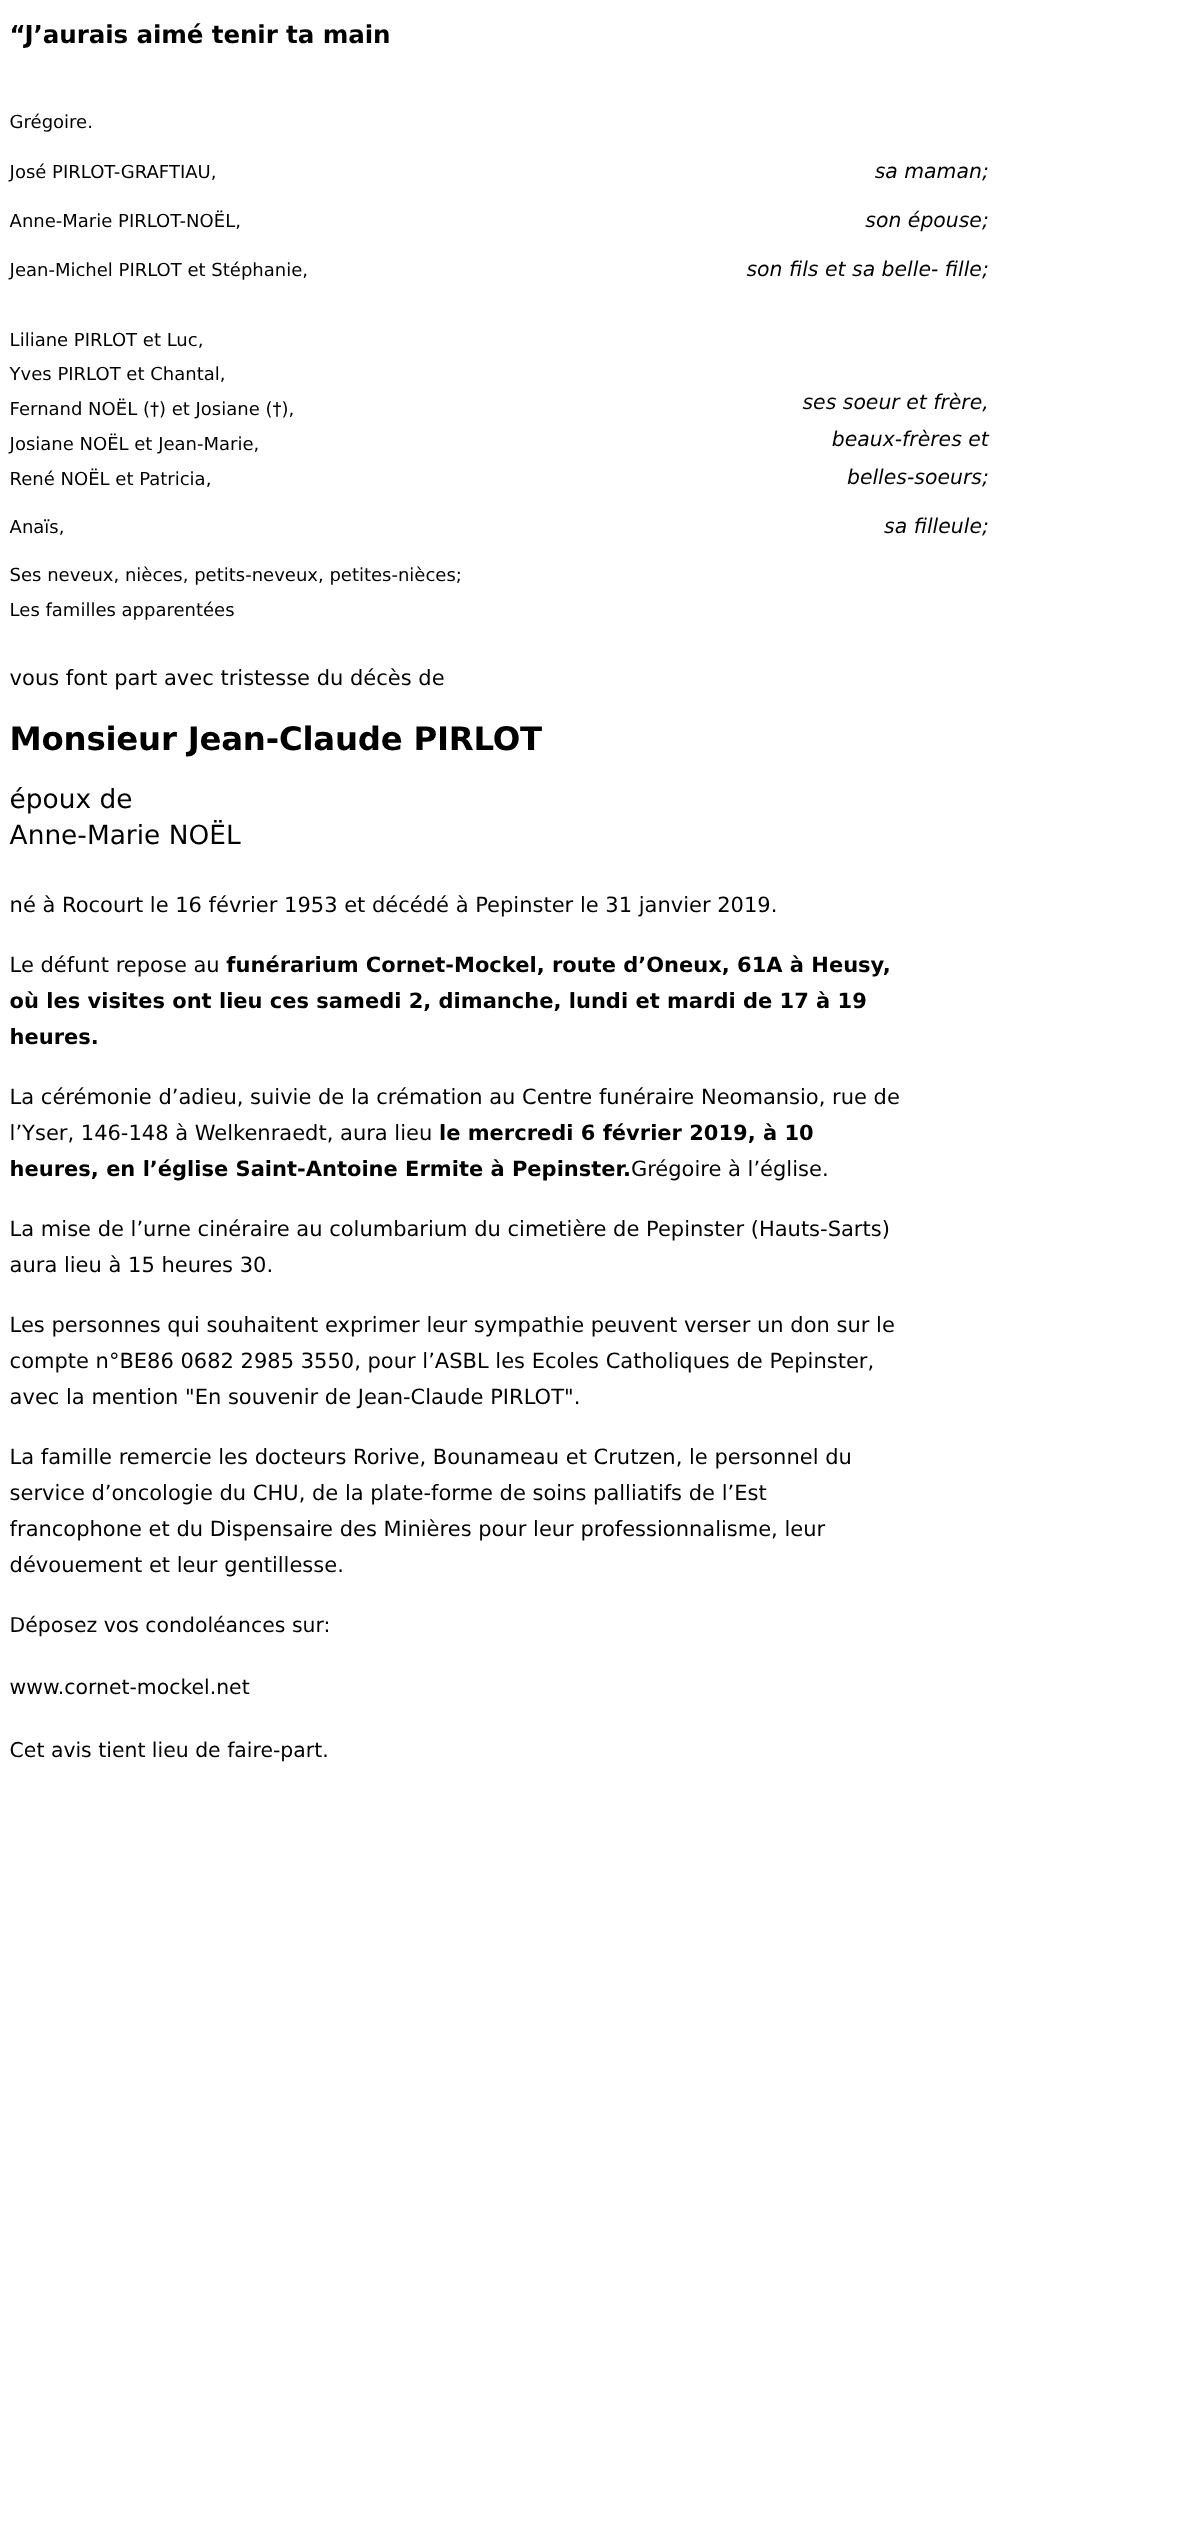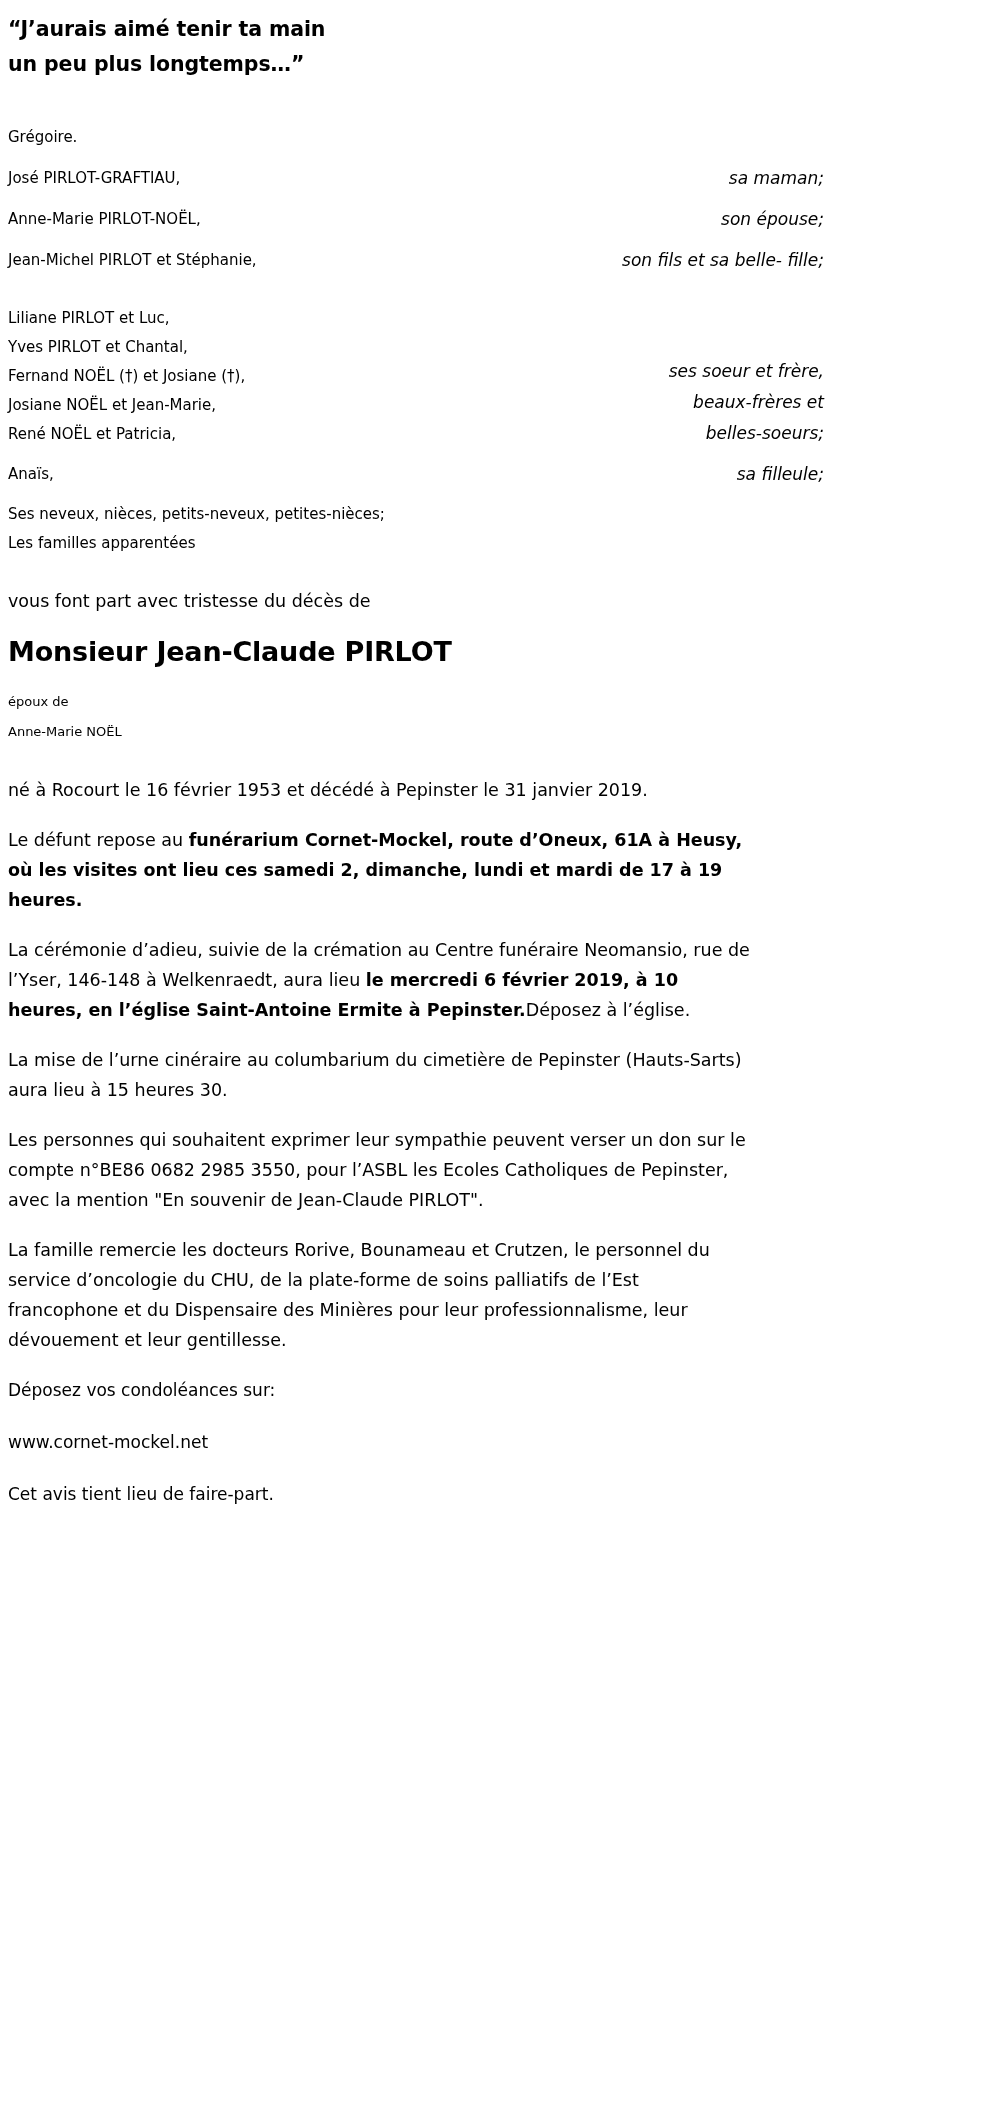--- a/index.html
+++ b/index.html
@@ -67,21 +67,21 @@
     line-height: 31px;
   }
   .deceased-name {
     font-weight: bold;
     font-size: 27px;
     line-height: 38px;
     letter-spacing: -0.2px;
     margin: 0;
   }
   .spouse-line {
-    font-size: 13px;
+    font-size: 22px;
     line-height: 30px;
   }
 
   
   p.body {
     font-size: 17.5px;
     line-height: 30px;
     margin: 0 0 20px 0;
     max-width: 742px;
     text-align: left;
@@ -96,21 +96,20 @@
   }
   .closing:last-child { margin-bottom: 4px; }
 </style>
 </head>
 <body>
 
 <div class="page">
 
   <div class="epigraph">
     <div>“J’aurais aimé tenir ta main</div>
-    <div>un peu plus longtemps…”</div>
   </div>
 
   <div class="gap-lg"></div>
 
   <div class="roster">
 
     <div class="names">Grégoire.</div>
 
     <div class="gap-xs"></div>
 
@@ -176,21 +175,21 @@
 
   <div class="spouse-line">époux de</div>
   <div class="spouse-line">Anne-Marie NOËL</div>
 
   <div class="gap-md"></div>
 
   <p class="body">né à Rocourt le 16 février 1953 et décédé à Pepinster le 31 janvier 2019.</p>
 
   <p class="body"><span>Le défunt repose au </span><b>funérarium Cornet-Mockel, route d’Oneux, 61A à Heusy, où les visites ont lieu ces samedi 2, dimanche, lundi et mardi de 17 à 19 heures.</b></p>
 
-  <p class="body"><span>La cérémonie d’adieu, suivie de la crémation au Centre funéraire Neomansio, rue de l’Yser, 146-148 à Welkenraedt, aura lieu </span><b>le mercredi 6 février 2019, à 10 heures, en l’église Saint-Antoine Ermite à Pepinster.</b><span>Déposez à l’église.</span></p>
+  <p class="body"><span>La cérémonie d’adieu, suivie de la crémation au Centre funéraire Neomansio, rue de l’Yser, 146-148 à Welkenraedt, aura lieu </span><b>le mercredi 6 février 2019, à 10 heures, en l’église Saint-Antoine Ermite à Pepinster.</b><span>Grégoire à l’église.</span></p>
 
   <p class="body">La mise de l’urne cinéraire au columbarium du cimetière de Pepinster (Hauts-Sarts) aura lieu à 15 heures 30.</p>
 
   <p class="body">Les personnes qui souhaitent exprimer leur sympathie peuvent verser un don sur le compte n°BE86 0682 2985 3550, pour l’ASBL les Ecoles Catholiques de Pepinster, avec la mention "En souvenir de Jean-Claude PIRLOT".</p>
 
   <p class="body">La famille remercie les docteurs Rorive, Bounameau et Crutzen, le personnel du service d’oncologie du CHU, de la plate-forme de soins palliatifs de l’Est francophone et du Dispensaire des Minières pour leur professionnalisme, leur dévouement et leur gentillesse.</p>
 
   <div class="closing">Déposez vos condoléances sur:</div>
   <div class="closing">www.cornet-mockel.net</div>
   <div class="closing">Cet avis tient lieu de faire-part.</div>

